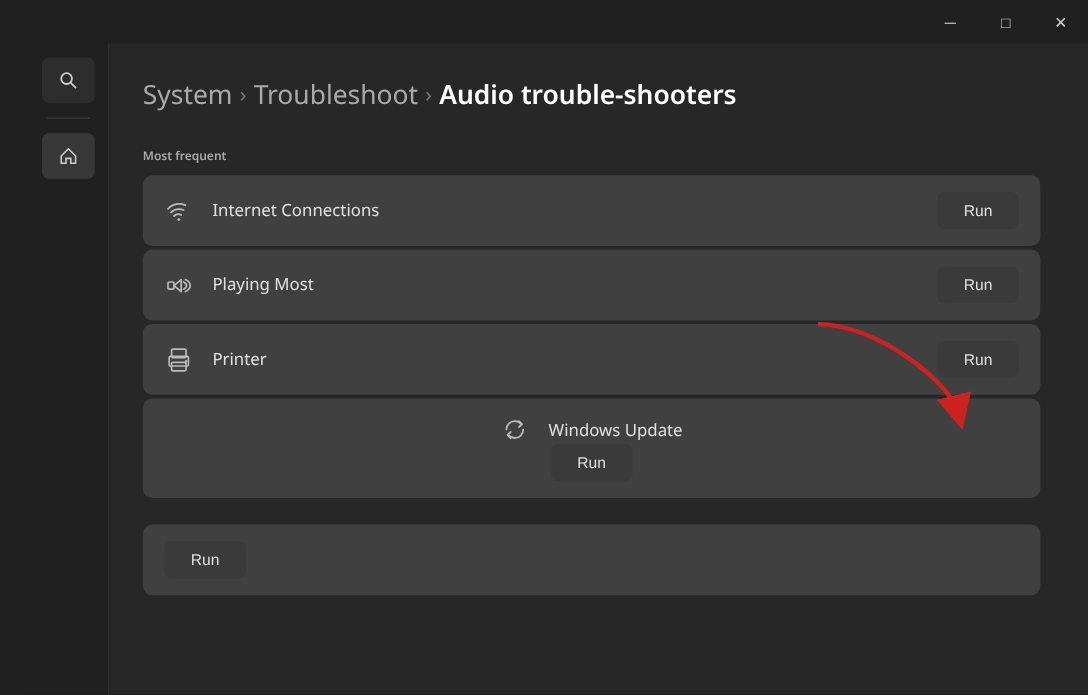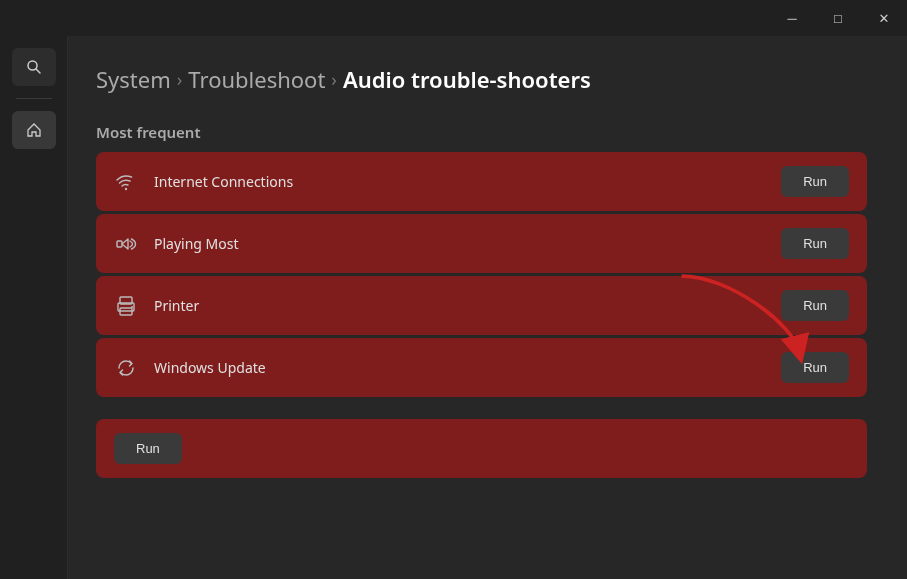--- a/index.html
+++ b/index.html
@@ -35,20 +35,21 @@
       color: #ccc;
       font-size: 13px;
       cursor: pointer;
     }
 
     .app-container {
       display: flex;
       flex: 1;
       background: #202020;
       overflow: hidden;
+      padding-left: 23px;
     }
 
     .sidebar {
       width: 68px;
       background: #202020;
       display: flex;
       flex-direction: column;
       align-items: center;
       padding-top: 12px;
       gap: 8px;
@@ -128,36 +129,36 @@
       color: #777;
     }
 
     .breadcrumb-current {
       font-size: 22px;
       color: #ffffff;
       font-weight: 600;
     }
 
     .section-label {
-      font-size: 15px;
+      font-size: 10px;
       color: #aaa;
       font-weight: 600;
       margin-bottom: 10px;
       margin-top: 4px;
     }
 
     .troubleshooter-list {
       display: flex;
       flex-direction: column;
       gap: 3px;
       margin-bottom: 22px;
     }
 
     .troubleshooter-item {
-      background: #7f1d1d;
+      background: #404040;
       border-radius: 8px;
       padding: 14px 18px;
       display: flex;
       align-items: center;
       justify-content: space-between;
     }
 
     .item-left {
       display: flex;
       align-items: center;
@@ -283,21 +284,21 @@
                 <rect x="5" y="13" width="12" height="7" rx="1" stroke="#bbb" stroke-width="1.4"></rect>
                 <rect x="3" y="8" width="16" height="8" rx="1" stroke="#bbb" stroke-width="1.4"></rect>
                 <circle cx="17" cy="12" r="1" fill="#bbb"></circle>
               </svg>
             </span>
             <span class="item-label">Printer</span>
           </div>
           <button class="run-btn">Run</button>
         </div>
 
-        <div class="troubleshooter-item windows-update-row" style="position:relative; overflow:visible;">
+        <div class="troubleshooter-item windows-update-row" style="position:relative; overflow:visible;flex-direction:column;">
           <div class="item-left">
             <span class="item-icon">
               <svg width="22" height="22" viewBox="0 0 22 22" fill="none">
                 <path d="M4 11c0-3.9 3.1-7 7-7 2.2 0 4.2 1 5.5 2.6" stroke="#bbb" stroke-width="1.5" stroke-linecap="round"></path>
                 <path d="M18 11c0 3.9-3.1 7-7 7-2.2 0-4.2-1-5.5-2.6" stroke="#bbb" stroke-width="1.5" stroke-linecap="round"></path>
                 <polyline points="14.5,4 17,6.5 14.5,9" stroke="#bbb" stroke-width="1.5" stroke-linecap="round" stroke-linejoin="round" fill="none"></polyline>
                 <polyline points="7.5,13 5,15.5 7.5,18" stroke="#bbb" stroke-width="1.5" stroke-linecap="round" stroke-linejoin="round" fill="none"></polyline>
               </svg>
             </span>
             <span class="item-label">Windows Update</span>

